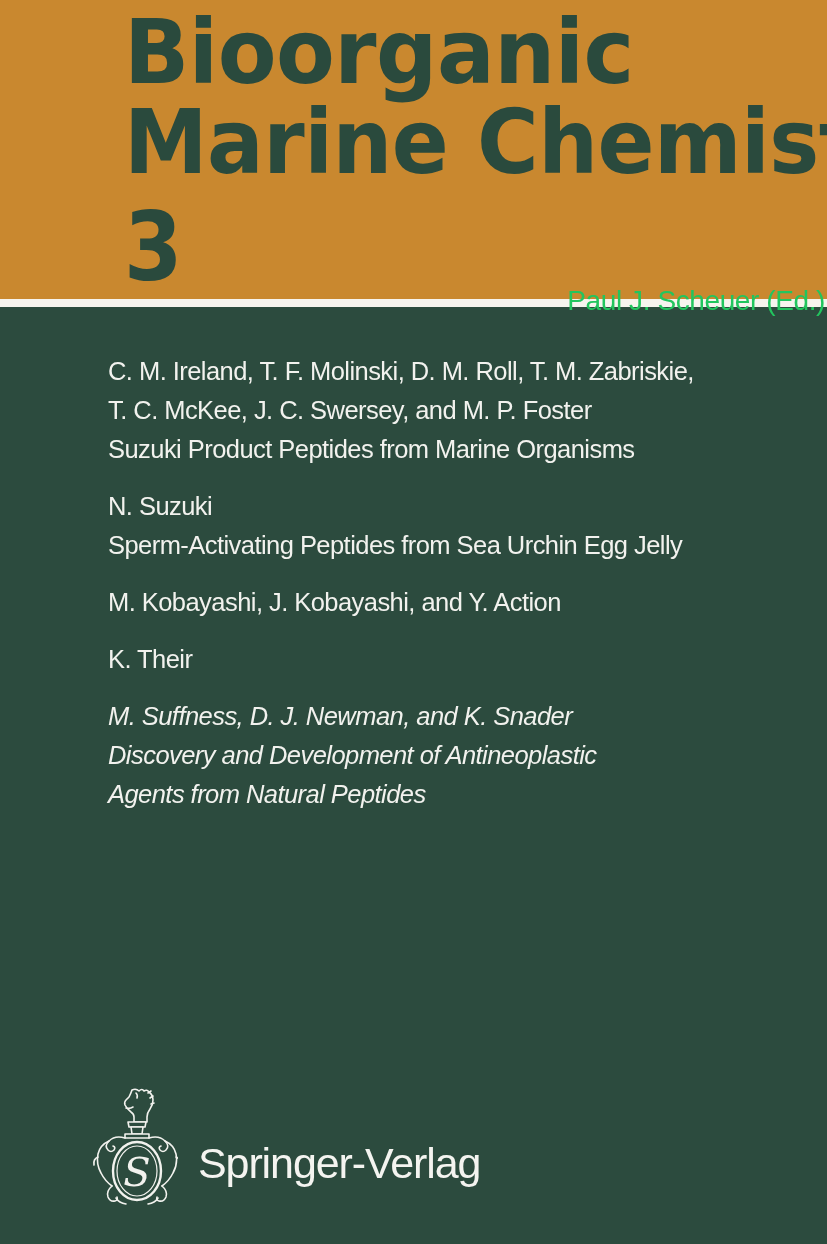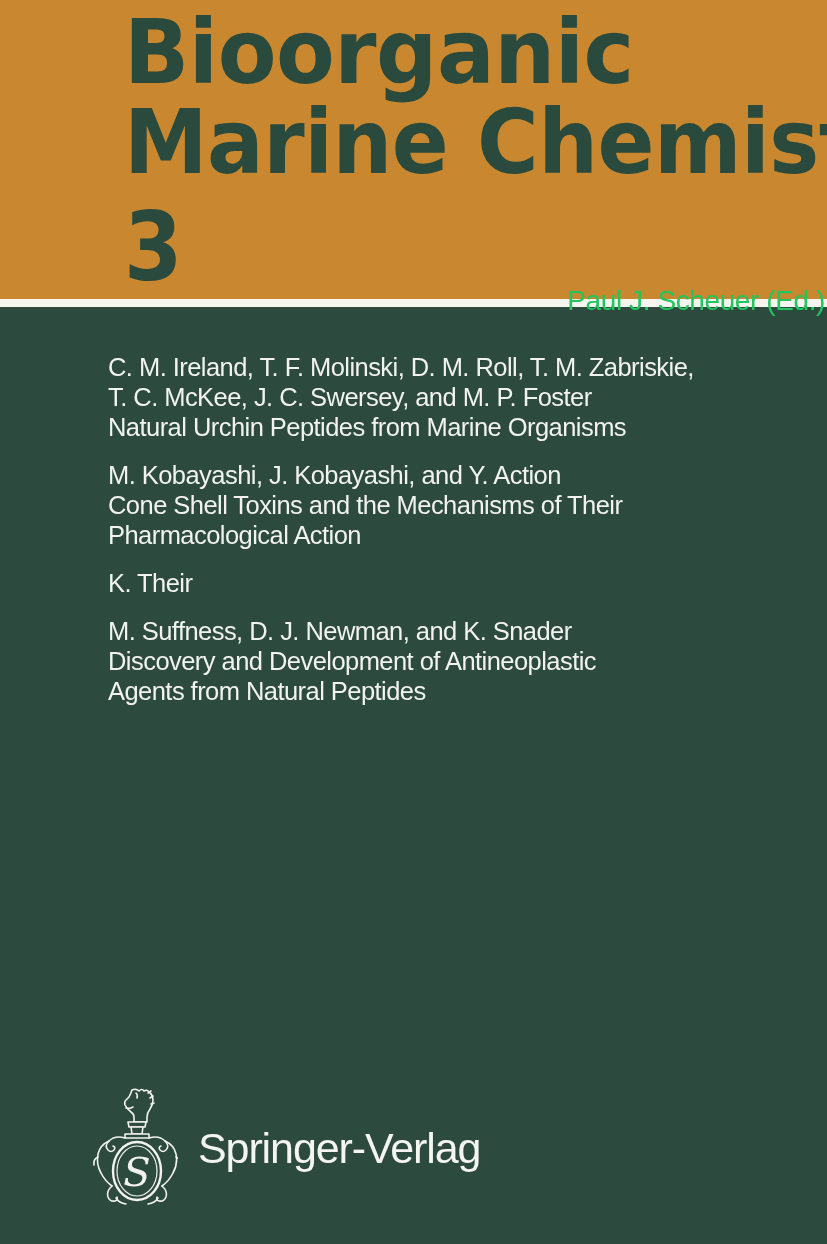--- a/index.html
+++ b/index.html
@@ -102,28 +102,28 @@
   
   .contents {
     position: absolute;
     left: 108px;
     top: 352px;
     width: 680px;
   }
   .entry {
     margin-bottom: 18px;
   }
-  .entry:last-child { margin-bottom: 18px; }
+  .entry:last-child { margin-bottom: 18px; font-style: italic; }
   .entry-authors,
   .entry-title {
     color: #f2f2ee;
     font-family: "Liberation Sans", sans-serif;
     font-size: 25.5px;
     font-weight: 400;
-    line-height: 30px;
+    line-height: 39px;
     letter-spacing: -0.55px;
     white-space: pre-line;
   }
 
   
   .publisher {
     position: absolute;
     left: 92px;
     top: 1085px;
     height: 120px;
@@ -137,21 +137,21 @@
   }
   .publisher-name {
     margin-left: 20px;
     color: #f4f4f0;
     font-family: "Liberation Sans", sans-serif;
     font-size: 43px;
     font-weight: 400;
     letter-spacing: -1.1px;
     white-space: nowrap;
     position: relative;
-    top: 3px;
+    top: 18px;
   }
 </style>
 </head>
 <body>
 
 <div class="cover">
 
   <div class="band-top"></div>
   <div class="band-rule"></div>
   <div class="band-bottom"></div>
@@ -161,28 +161,30 @@
     <div class="title-line title-line-2">Marine Chemistry</div>
     <div class="title-volume">3</div>
     <div class="editor">Paul J. Scheuer (Ed.)</div>
   </div>
 
   <div class="contents">
 
     <div class="entry">
       <div class="entry-authors">C. M. Ireland, T. F. Molinski, D. M. Roll, T. M. Zabriskie,
 T. C. McKee, J. C. Swersey, and M. P. Foster</div>
-      <div class="entry-title">Natural Urchin Peptides from Marine Organisms</div>
-    </div>
-
+      <div class="entry-title">Suzuki Product Peptides from Marine Organisms</div>
+    </div>
+
+    <div class="entry">
+      <div class="entry-authors">N. Suzuki</div>
+      <div class="entry-title">Sperm-Activating Peptides from Sea Urchin Egg Jelly</div>
+    </div>
 
     <div class="entry">
       <div class="entry-authors">M. Kobayashi, J. Kobayashi, and Y. Action</div>
-      <div class="entry-title">Cone Shell Toxins and the Mechanisms of Their
-Pharmacological Action</div>
     </div>
 
 
     <div class="entry">
       <div class="entry-authors">K. Their</div>
     </div>
 
     <div class="entry">
       <div class="entry-authors">M. Suffness, D. J. Newman, and K. Snader</div>
       <div class="entry-title">Discovery and Development of Antineoplastic

